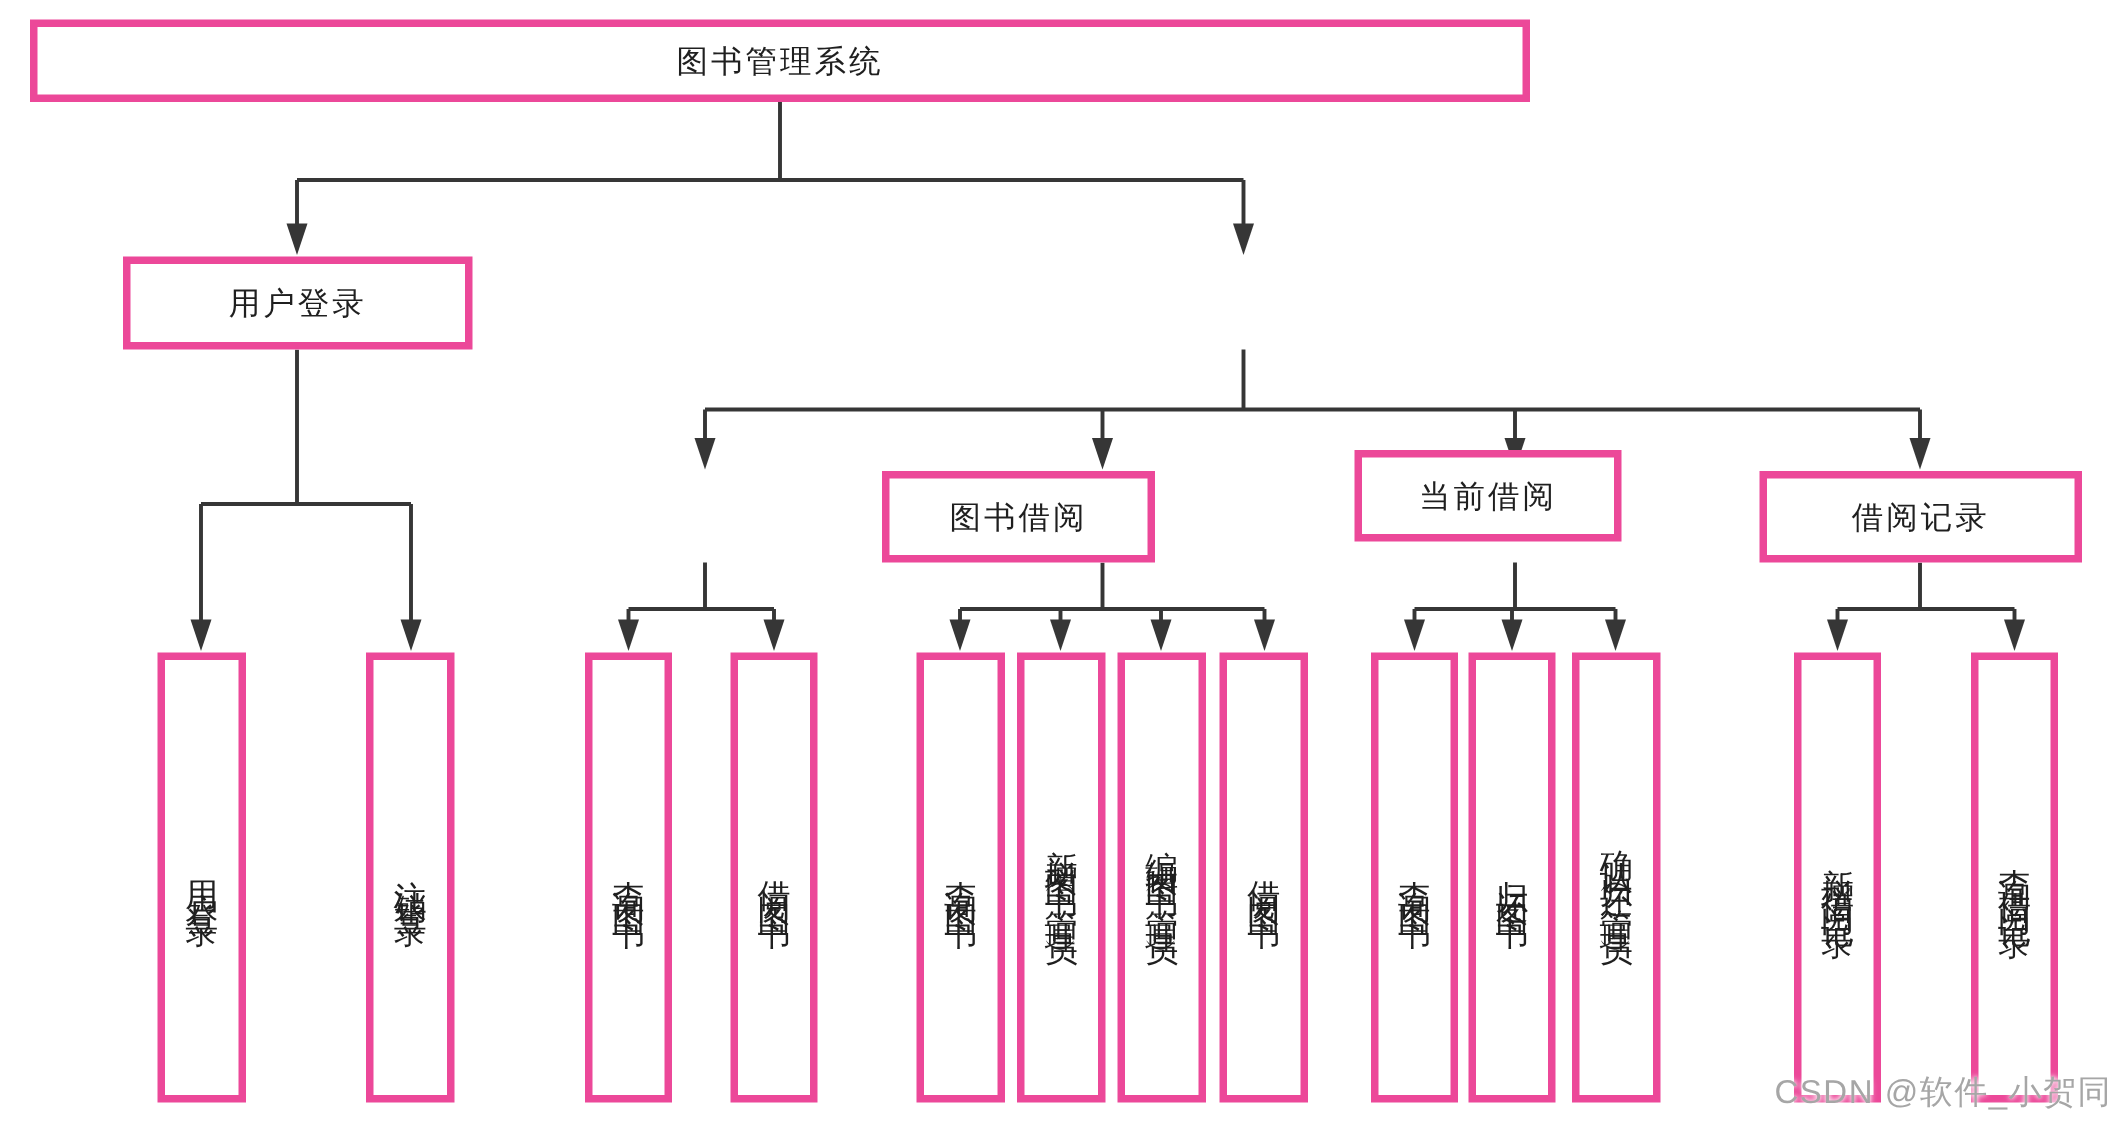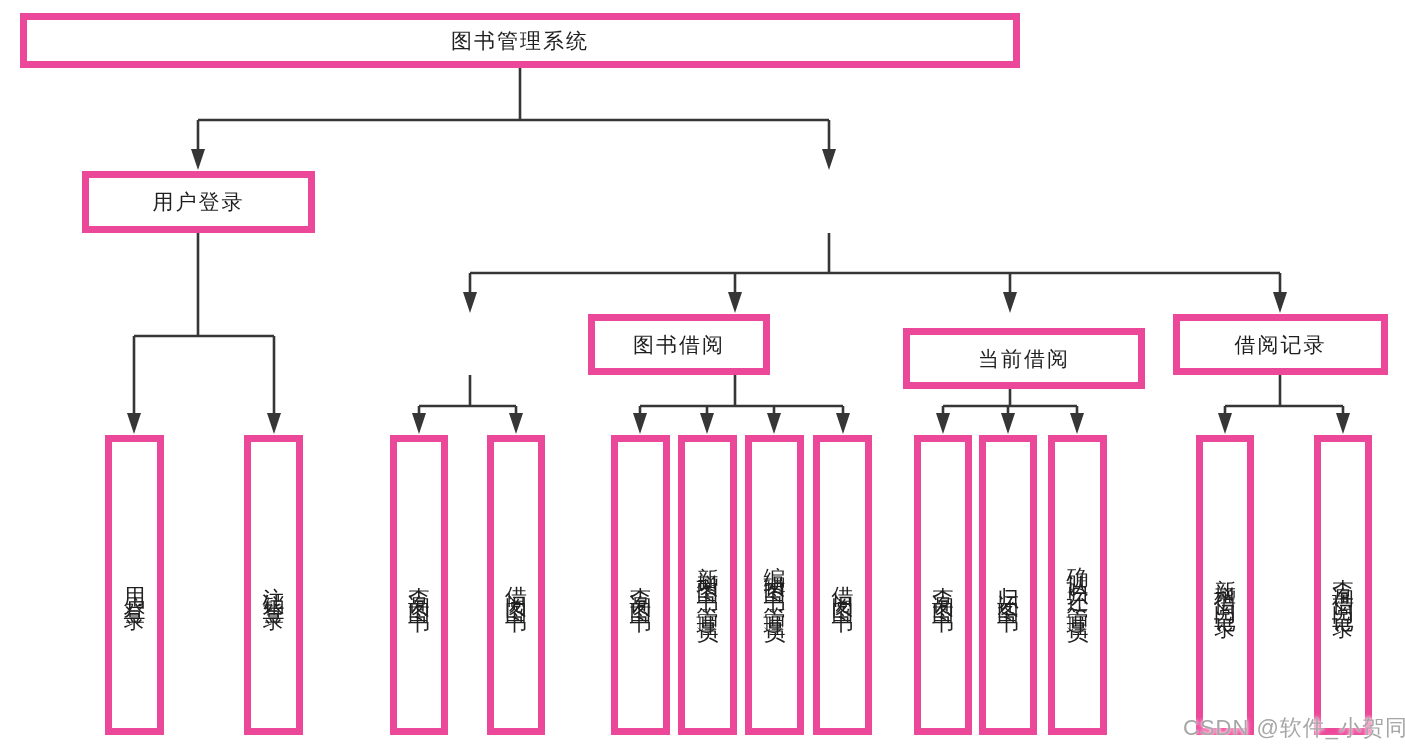--- a/index.html
+++ b/index.html
@@ -21,21 +21,21 @@
     stroke: #363636;
     stroke-width: 2.6;
   }
   svg.connectors path.arrow {
     fill: #363636;
     stroke: none;
   }
   .node {
     position: absolute;
     box-sizing: border-box;
-    border: 7px solid #ec4899;
+    border: 5px solid #ec4899;
     background: #ffffff;
     display: flex;
     align-items: center;
     justify-content: center;
     color: #1f1f1f;
   }
   .node.h {
     font-size: 21px;
     letter-spacing: 2px;
     white-space: nowrap;
@@ -106,21 +106,21 @@
     <span>图书管理系统</span>
   </div>
 
   <div class="node h" style="left:82px;top:171px;width:233px;height:62px">
     <span>用户登录</span>
   </div>
 
   <div class="node h" style="left:588px;top:314px;width:182px;height:61px">
     <span>图书借阅</span>
   </div>
-  <div class="node h" style="left:903px;top:328px;width:242px;height:61px">
+  <div class="node h" style="left:903px;top:300px;width:178px;height:61px">
     <span>当前借阅</span>
   </div>
   <div class="node h" style="left:1173px;top:314px;width:215px;height:61px">
     <span>借阅记录</span>
   </div>
 
   <div class="node v" style="left:105px;top:435px;width:59px;height:300px">
     <span>用户登录</span>
   </div>
   <div class="node v" style="left:244px;top:435px;width:59px;height:300px">

